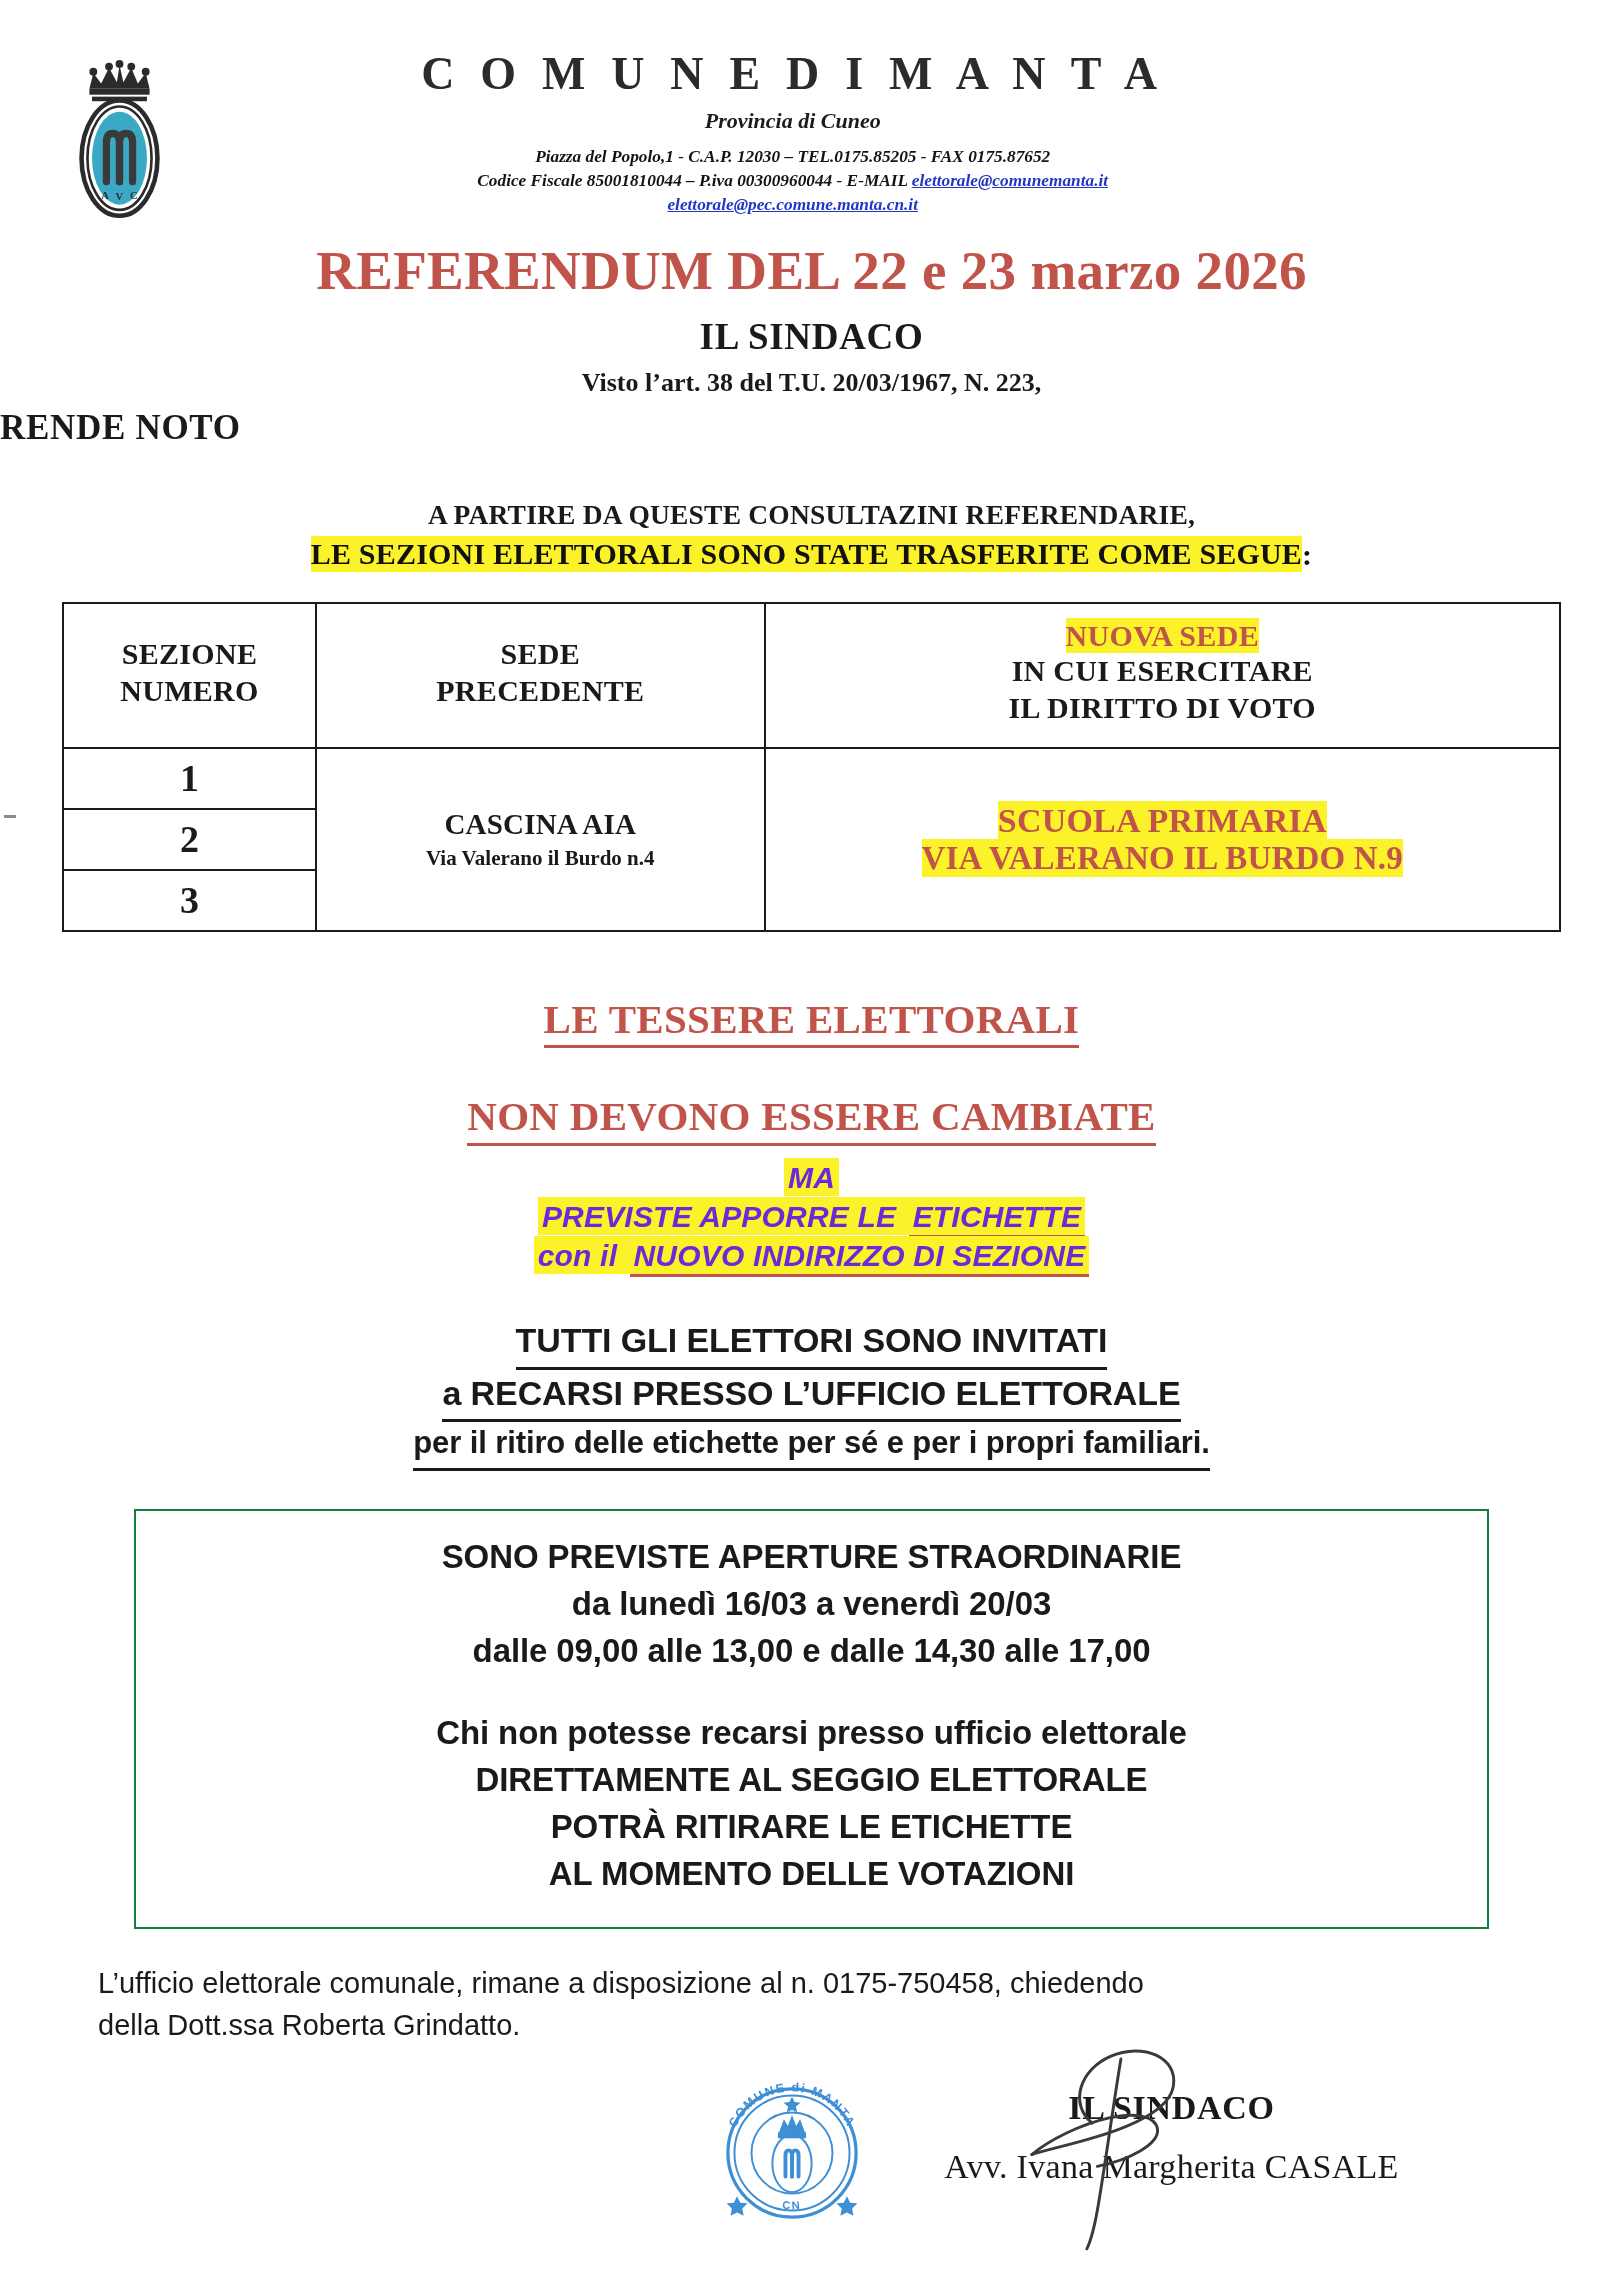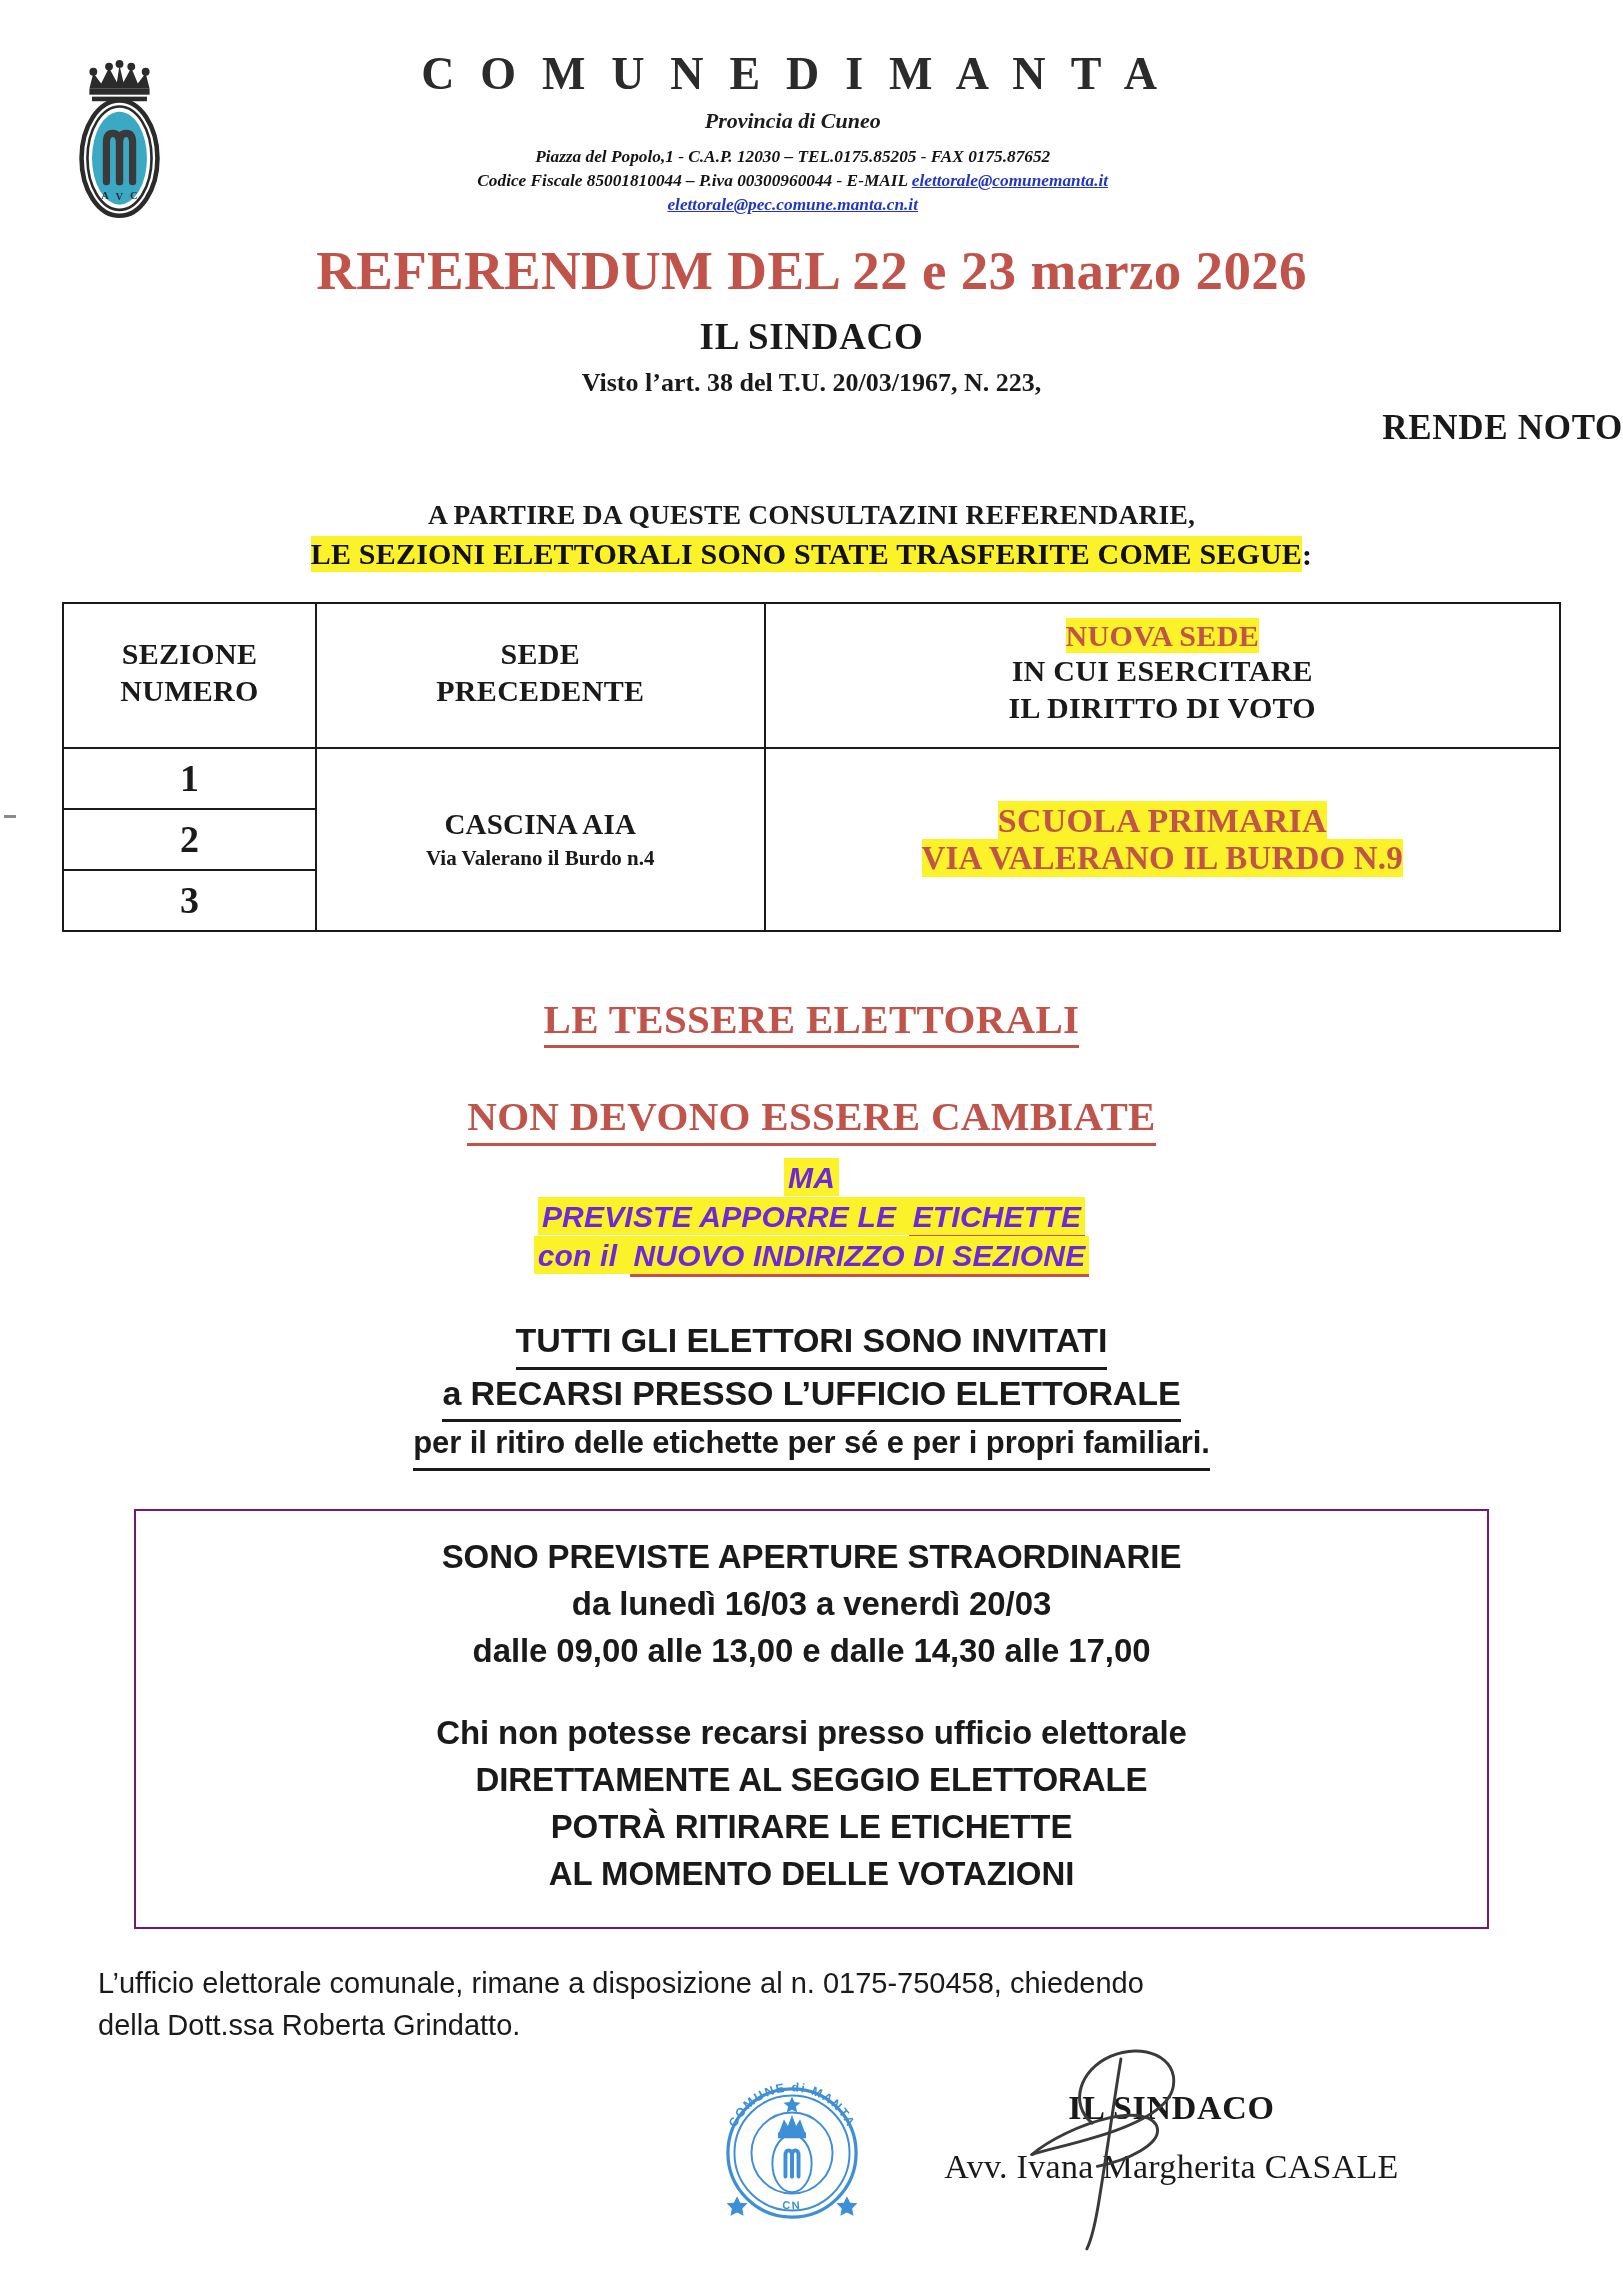--- a/index.html
+++ b/index.html
@@ -46,21 +46,21 @@
     letter-spacing:0.3px;
   }
   .sindaco1{
     text-align:center;font-weight:700;font-size:37px;margin-top:13px;color:#1a1a1a;
     letter-spacing:0.7px;
   }
   .visto{
     text-align:center;font-weight:700;font-size:26px;margin-top:9.2px;color:#1a1a1a;
   }
   .rende{
-    text-align:right;font-weight:700;font-size:35px;margin-top:10.5px;color:#1a1a1a;
+    text-align:left;font-weight:700;font-size:35px;margin-top:10.5px;color:#1a1a1a;
     letter-spacing:0.7px;
   }
 
   
   .announce{margin-top:51px;text-align:center;}
   .ann1{font-weight:700;font-size:27.5px;color:#1a1a1a;letter-spacing:0.2px;}
   .ann2{font-weight:700;font-size:30px;color:#111;margin-top:6.5px;letter-spacing:0.2px;}
   .hl{background:#FCF22A;padding:1.3px 0;text-align:center;}
 
   
@@ -99,21 +99,21 @@
   .invito{margin-top:43px;text-align:center;}
   .inv-line{
     font-family:"Liberation Sans", sans-serif;
     font-weight:700;font-size:34px;color:#1a1a1a;line-height:1.38;letter-spacing:-0.1px;
   }
   .inv-line span{border-bottom:3.9px solid #1a1a1a;padding-bottom:2.6px;display:inline-block;}
   .inv-small{font-size:31px;}
 
   
   .box{
-    margin:38px auto 0 auto;width:1355px;border:2px solid #701a75;
+    margin:38px auto 0 auto;width:1355px;border:2px solid #15803d;
     padding:23.6px 13px 30px 13px;text-align:center;box-sizing:border-box;
   }
   .box-line{
     font-family:"Liberation Sans", sans-serif;
     font-weight:700;font-size:33px;color:#1a1a1a;line-height:1.42;letter-spacing:-0.1px;
   }
   .box-gap{height:35px;}
 
   
   .footer{margin:34px auto 0 auto;width:1427px;position:relative;}

